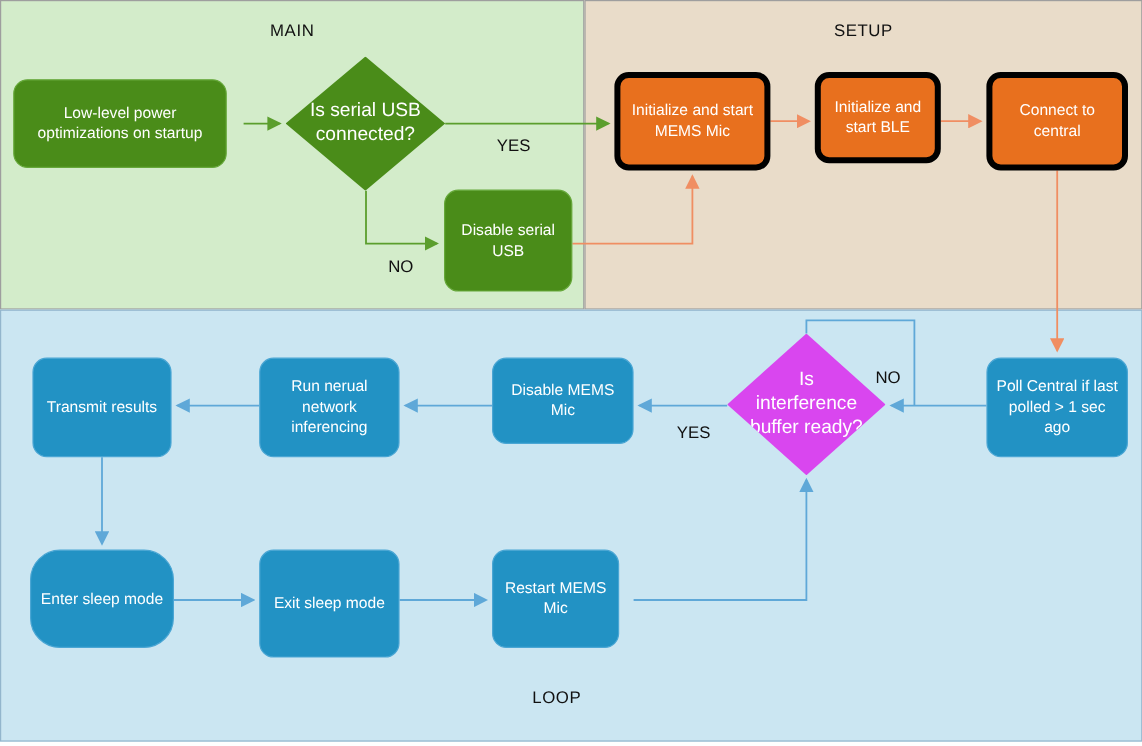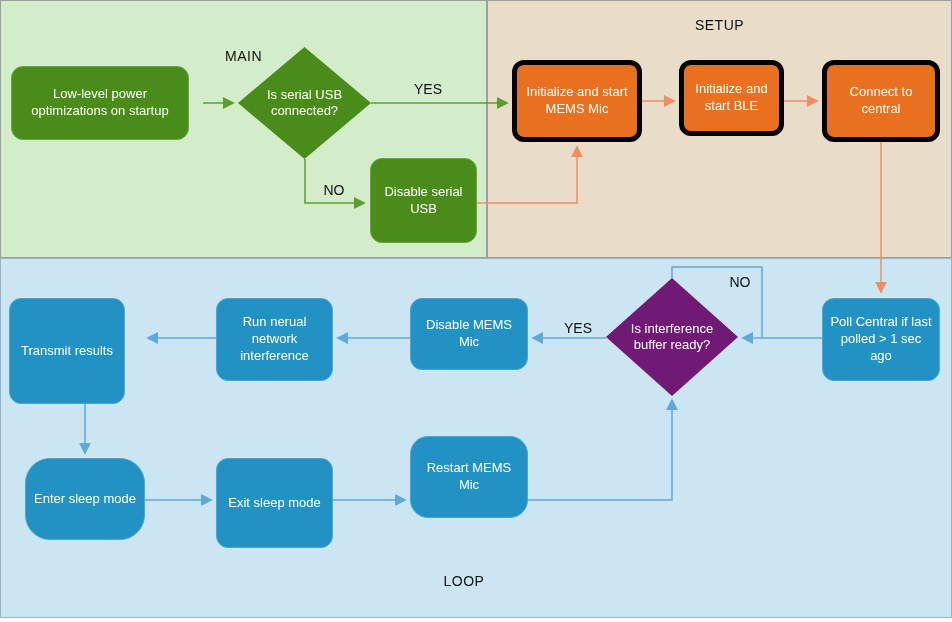--- a/index.html
+++ b/index.html
@@ -22,40 +22,40 @@
     display:flex;align-items:center;justify-content:center;text-align:center;
     color:#ffffff;font-size:13px;line-height:1.3;
     border-radius:12px;padding:4px 6px;
   }
   .node-green{background:#4a8c19;border:1px solid #66a83a;}
   .node-orange{background:#e8701e;border:5px solid #000000;}
   .node-blue{background:#2292c4;border:1px solid #4aa6d4;}
   .diamond{
     position:absolute;z-index:3;
     display:flex;align-items:center;justify-content:center;text-align:center;
-    color:#ffffff;font-size:13px;line-height:1.25;
+    color:#ffffff;font-size:16px;line-height:1.25;
     clip-path:polygon(50% 0,100% 50%,50% 100%,0 50%);
     padding:0 18px;box-sizing:border-box;
   }
   .diamond-green{background:#4a8c19;}
-  .diamond-blue{background:#701a75;}
+  .diamond-blue{background:#d946ef;}
   .edge-label{
-    position:absolute;z-index:4;font-size:14px;color:#111;text-align:center;
+    position:absolute;z-index:4;font-size:14px;color:#111;text-align:center;margin-top:32px;
   }
 </style>
 </head>
 <body>
 
 <div id="canvas">
 
   <div class="region region-main"></div>
   <div class="region region-setup"></div>
   <div class="region region-loop"></div>
 
-  <div class="region-label" style="top:17px;width:487px;margin-top:31px;">MAIN</div>
+  <div class="region-label" style="top:17px;width:487px;">MAIN</div>
   <div class="region-label" style="top:17px;left:487px;width:465px;">SETUP</div>
   <div class="region-label" style="top:573px;width:928px;">LOOP</div>
 
   <svg class="edges" width="952" height="622">
     <defs>
       <marker id="m-green" viewBox="0 0 10 10" refX="8.5" refY="5" markerWidth="8" markerHeight="8" orient="auto-start-reverse">
         <path d="M0,0 L10,5 L0,10 z" fill="#5b9e2d"></path>
       </marker>
       <marker id="m-orange" viewBox="0 0 10 10" refX="8.5" refY="5" markerWidth="8" markerHeight="8" orient="auto-start-reverse">
         <path d="M0,0 L10,5 L0,10 z" fill="#f08e62"></path>
@@ -91,24 +91,24 @@
   <div class="diamond diamond-green" style="left:238px;top:47px;width:133px;height:112px;">Is serial USB connected?</div>
   <div class="node node-green" style="left:370px;top:158px;width:107px;height:85px;">Disable serial USB</div>
 
   <div class="node node-orange" style="left:512px;top:60px;width:130px;height:82px;">Initialize and start MEMS Mic</div>
   <div class="node node-orange" style="left:679px;top:60px;width:105px;height:76px;">Initialize and start BLE</div>
   <div class="node node-orange" style="left:822px;top:60px;width:118px;height:82px;">Connect to central</div>
 
   <div class="node node-blue" style="left:822px;top:298px;width:118px;height:83px;">Poll Central if last polled &gt; 1 sec ago</div>
   <div class="diamond diamond-blue" style="left:606px;top:278px;width:132px;height:118px;">Is interference buffer ready?</div>
   <div class="node node-blue" style="left:410px;top:298px;width:118px;height:72px;">Disable MEMS Mic</div>
-  <div class="node node-blue" style="left:216px;top:298px;width:117px;height:83px;">Run nerual network interference</div>
-  <div class="node node-blue" style="left:9px;top:298px;width:116px;height:106px;">Transmit results</div>
+  <div class="node node-blue" style="left:216px;top:298px;width:117px;height:83px;">Run nerual network inferencing</div>
+  <div class="node node-blue" style="left:27px;top:298px;width:116px;height:83px;">Transmit results</div>
   <div class="node node-blue" style="left:25px;top:458px;width:120px;height:82px;border-radius:25px;">Enter sleep mode</div>
   <div class="node node-blue" style="left:216px;top:458px;width:117px;height:90px;">Exit sleep mode</div>
-  <div class="node node-blue" style="left:410px;top:436px;width:118px;height:82px;border-radius:18px;">Restart MEMS Mic</div>
+  <div class="node node-blue" style="left:410px;top:458px;width:106px;height:82px;">Restart MEMS Mic</div>
 
   <div class="edge-label" style="left:408px;top:81px;width:40px;">YES</div>
   <div class="edge-label" style="left:318px;top:182px;width:32px;">NO</div>
   <div class="edge-label" style="left:722px;top:274px;width:36px;">NO</div>
   <div class="edge-label" style="left:558px;top:320px;width:40px;">YES</div>
 
 </div>
 
 </body></html>

